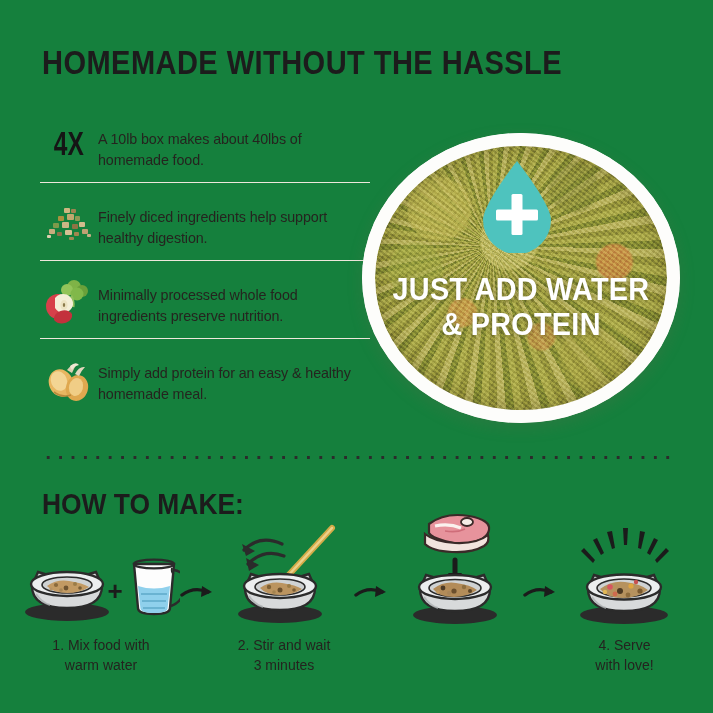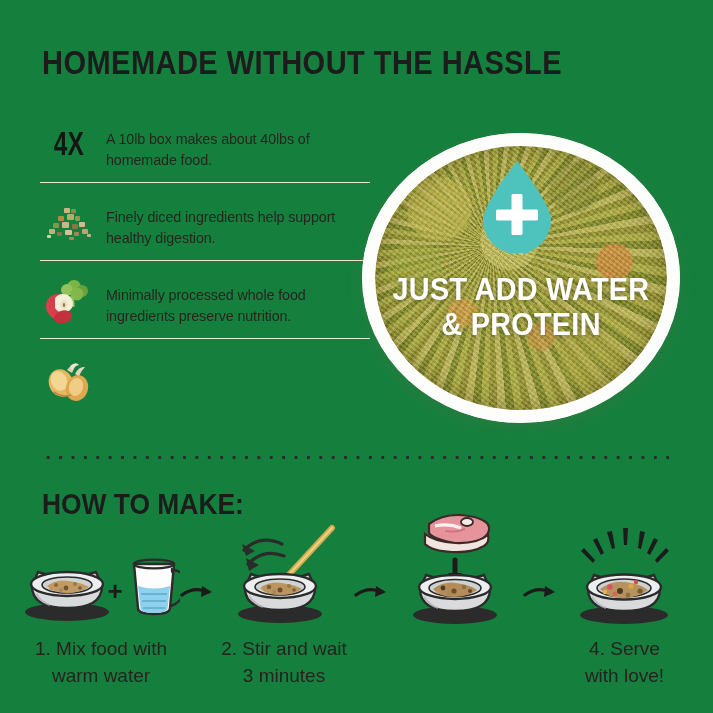--- a/index.html
+++ b/index.html
@@ -16,21 +16,21 @@
     position: absolute; left: 42px; top: 44px;
     font-family: "Liberation Sans Narrow", "Liberation Sans", sans-serif;
     font-weight: bold; font-size: 33px; letter-spacing: 0.5px;
     color: #1c1c1c; transform: scaleX(0.88); transform-origin: left center;
     white-space: nowrap;
   }
 
   
   .features { position: absolute; left: 40px; top: 105px; width: 330px; }
   .feature-row {
-    display: flex; align-items: center; gap: 8px;
+    display: flex; align-items: center; gap: 0;
     height: 78px; padding: 2px 0;
     border-bottom: 1px solid #eee7dc;
   }
   .feature-row:last-child { border-bottom: none; }
   .feature-icon {
     width: 58px; height: 58px; flex: none;
     display: flex; align-items: center; justify-content: center;
   }
   .feature-text {
     font-size: 14.3px; line-height: 1.45; color: #25241f;
@@ -109,21 +109,21 @@
     transform: scaleX(0.88); transform-origin: left center;
   }
   .steps {
     position: absolute; left: 22px; top: 520px; width: 670px; height: 160px;
     display: flex; align-items: flex-start; justify-content: space-between;
   }
   .step { width: 165px; display: flex; flex-direction: column; align-items: center; }
   .step-art { height: 108px; display: flex; align-items: flex-end; justify-content: center; }
   .step-caption {
     margin-top: 8px; text-align: center;
-    font-size: 19px; line-height: 1.42; color: #24231f;
+    font-size: 14px; line-height: 1.42; color: #24231f;
   }
   .sep-arrow { width: 36px; padding-top: 62px; display: flex; justify-content: center; }
 </style>
 </head>
 <body>
 
 <div class="page">
 
   <div class="title">HOMEMADE WITHOUT THE HASSLE</div>
 
@@ -191,20 +191,21 @@
             <ellipse cx="17" cy="29" rx="8" ry="10" transform="rotate(-22 17 29)" fill="#f3d594"></ellipse>
             <path d="M25 18 q5 -7 10 -6 q-3 4 -5 9z" fill="#ddd0b4"></path>
             <path d="M28 14 q6 -5 9 -1 q-5 1 -7 5z" fill="#efe7d2"></path>
             <ellipse cx="35" cy="36" rx="11" ry="13" transform="rotate(16 35 36)" fill="#dfa84f"></ellipse>
             <ellipse cx="34" cy="35" rx="7" ry="9" transform="rotate(16 34 35)" fill="#f0cd86"></ellipse>
             <path d="M33 22 q4 -8 10 -7 q-4 4 -6 9z" fill="#e2d7bd"></path>
             <path d="M12 40 q8 6 17 3" stroke="#b98a3c" stroke-width="1.6" fill="none"></path>
           </g>
         </svg>
       </div>
+      <div class="feature-text">Simply add protein for an easy &amp; healthy homemade meal.</div>
     </div>
   </div>
 
   <div class="bowl-wrap">
     <div class="bowl">
       <div class="bowl-inner"></div>
       <div class="bowl-rimshade"></div>
     </div>
 
     <div class="drop">

